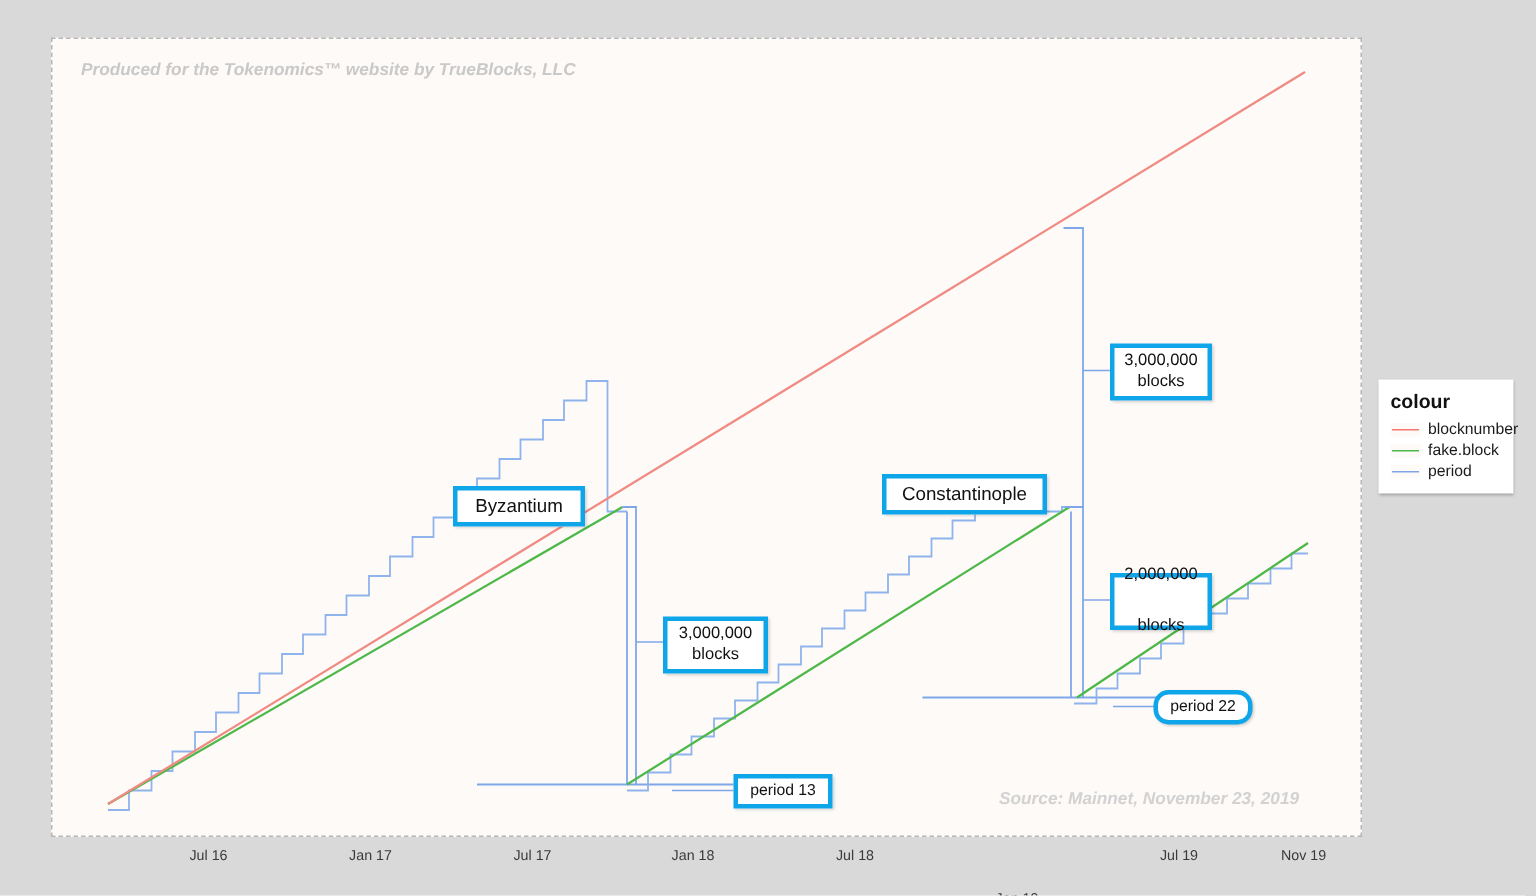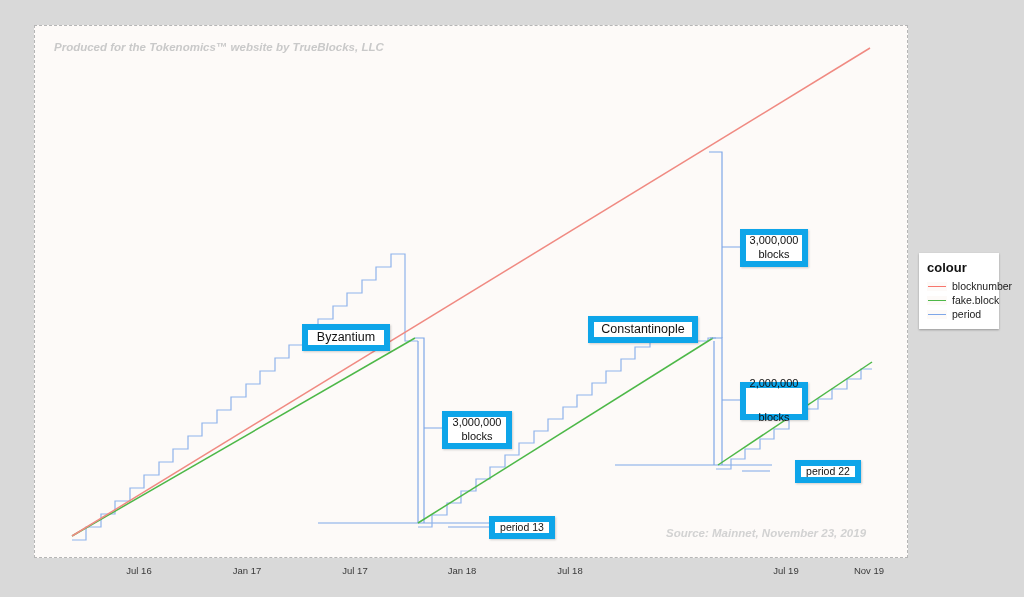--- a/index.html
+++ b/index.html
@@ -81,21 +81,21 @@
     width: 942px;
     text-align: center;
     font-size: 14px;
     font-weight: bold;
     color: #101010;
   }
   .legend {
     position: absolute;
     left: 919px;
     top: 253px;
-    width: 80px;
+    width: 90px;
     background: #ffffff;
     padding: 7px 6px 8px 8px;
     box-sizing: border-box;
     box-shadow: 0 1px 2px rgba(0,0,0,0.30);
   }
   .legend-title {
     font-size: 13px;
     font-weight: bold;
     color: #111;
     margin-bottom: 4px;
@@ -123,21 +123,21 @@
     background: var(--c);
   }
   .legend-label {
     font-size: 10.5px;
     color: #1b1b1b;
     white-space: nowrap;
   }
   .callout {
     position: absolute;
     background: #ffffff;
-    border: 6px solid #0ea5e9;
+    border: 3px solid #0ea5e9;
     box-sizing: border-box;
     display: flex;
     flex-direction: column;
     align-items: center;
     justify-content: center;
     font-size: 11.5px;
     color: #111;
     line-height: 1.25;
     text-align: center;
     box-shadow: 1px 1px 2px rgba(0,0,0,0.18);
@@ -222,21 +222,21 @@
     <span>blocks</span>
   </div>
   <div class="callout blocks" style="left:740px; top:382px; width:68px; height:38px;gap:20px;">
     <span>2,000,000</span>
     <span>blocks</span>
   </div>
 
   <div class="callout period" style="left:489px; top:516px; width:66px; height:23px;">
     <span>period 13</span>
   </div>
-  <div class="callout period" style="left:795px; top:460px; width:66px; height:23px;">
+  <div class="callout period" style="left:769px; top:460px; width:66px; height:23px;border-radius:10px;">
     <span>period 22</span>
   </div>
 
   <div>
     <div class="axis-tick" style="left:139px;">Jul 16</div>
     <div class="axis-tick" style="left:247px;">Jan 17</div>
     <div class="axis-tick" style="left:355px;">Jul 17</div>
     <div class="axis-tick" style="left:462px;">Jan 18</div>
     <div class="axis-tick" style="left:570px;">Jul 18</div>
     <div class="axis-tick" style="left:678px;margin-top:29px;">Jan 19</div>

